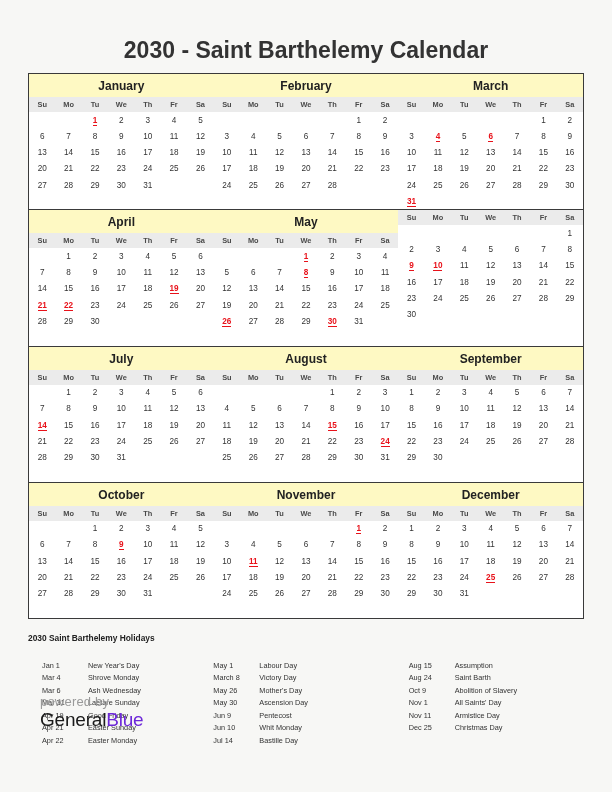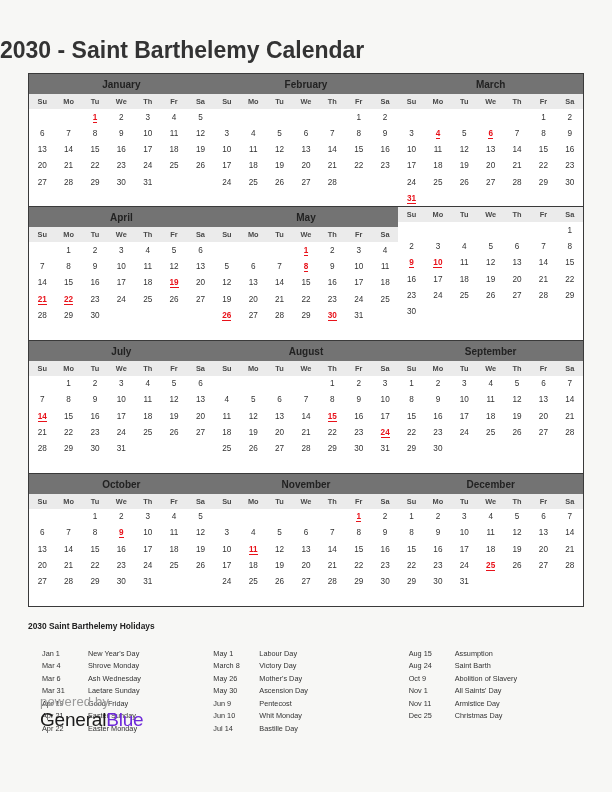--- a/index.html
+++ b/index.html
@@ -16,20 +16,21 @@
     overflow: hidden;
   }
   .page {
     width: 612px;
     height: 792px;
     box-sizing: border-box;
     padding: 0;
     background: #f7f7f5;
   }
   .cal-title {
+    text-align: center;
     font-size: 23px;
     font-weight: bold;
     color: #333333;
     letter-spacing: 0px;
     padding-top: 38px;
     padding-bottom: 10px;
     line-height: 1.1;
   }
   .grid-wrap {
     margin: 0 28px;
@@ -46,25 +47,25 @@
   .quarter.last {
     border-bottom: none;
   }
   .month {
     flex: 1 1 33.3333%;
     box-sizing: border-box;
     padding: 0;
   }
   .month-name {
     text-align: center;
-    font-size: 10px;
+    font-size: 12px;
     font-weight: bold;
     color: #222;
     padding: 5px 0 4px 0;
-    background: #737373;
+    background: #fef9c3;
   }
   table.month-table {
     width: 100%;
     border-collapse: collapse;
     table-layout: fixed;
   }
   table.month-table th {
     font-size: 7.4px;
     font-weight: bold;
     color: #4a4a4a;

